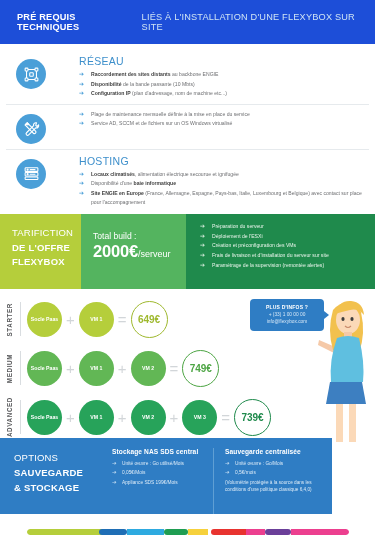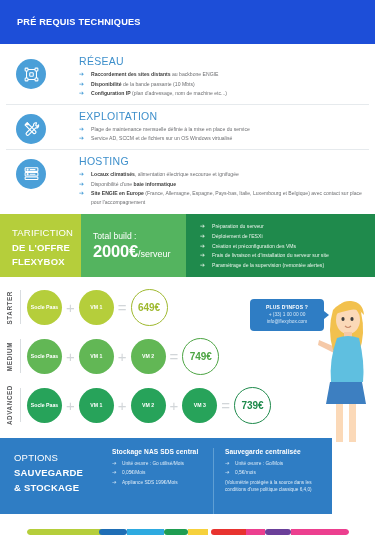--- a/index.html
+++ b/index.html
@@ -46,21 +46,21 @@
   .bullets li{
     font-size:5.1px;color:#58595b;line-height:1.75;
     display:flex;align-items:flex-start;
   }
   .arrow{
     color:#4a9fd8;font-size:6px;flex:0 0 12px;line-height:1.6;
   }
   .b-strong{font-weight:bold;color:#404040;}
   .b-txt{color:#6d6e71;}
   
-  .tarif{display:flex;height:63px;width:100%;}
+  .tarif{display:flex;height:75px;width:100%;}
   .tarif-c1{
     width:81px;background:#b5ce3b;box-sizing:border-box;
     padding:12px 0 0 12px;color:#fff;
   }
   .tarif-c1 .t1{font-size:9.5px;font-weight:normal;line-height:1.55;letter-spacing:.2px;}
   .tarif-c1 .t2{font-size:9.5px;font-weight:bold;line-height:1.55;letter-spacing:.2px;}
   .tarif-c2{
     width:105px;background:#54b45f;box-sizing:border-box;
     padding:17px 0 0 12px;color:#fff;
   }
@@ -149,20 +149,21 @@
     display:flex;align-items:center;justify-content:center;
   }
   .seg-bar{display:flex;width:322px;height:6px;border-radius:3px;overflow:hidden;}
   .seg{height:6px;}
 </style>
 </head>
 <body>
 
 <div class="header">
   <span class="h-strong">PRÉ REQUIS TECHNIQUES</span>
+  <span class="h-light">LIÉS À L'INSTALLATION D'UNE FLEXYBOX SUR SITE</span>
 </div>
 
 <div class="reqs">
 
   <div class="req-block">
     <div class="req-ico">
       <svg width="17" height="17" viewBox="0 0 24 24" fill="none" stroke="#ffffff" stroke-width="1.5">
         <rect x="3" y="3" width="4" height="4" rx="1"></rect>
           <rect x="17" y="3" width="4" height="4" rx="1"></rect>
         <rect x="3" y="17" width="4" height="4" rx="1"></rect>
@@ -192,21 +193,20 @@
 
   <div class="req-block">
     <div class="req-ico">
       <svg width="17" height="17" viewBox="0 0 24 24" fill="none" stroke="#ffffff" stroke-width="1.6" stroke-linecap="round">
         <path d="M6 4l9 9 3 3a2.2 2.2 0 0 1-3 3l-3-3-9-9z"></path>
         <path d="M4 6l2-2 2 2-1 1z" fill="#ffffff"></path>
         <path d="M19 4a3.2 3.2 0 0 0-4 4L5 18a2 2 0 0 0 3 3l10-10a3.2 3.2 0 0 0 4-4l-2.2 2.2-1.8-1.8z"></path>
       </svg>
     </div>
     <div class="req-body">
-      <div class="req-title">EXPLOITATION</div>
       <ul class="bullets">
         <li>
             <span class="arrow">➔</span>
             <span class="b-txt">Plage de maintenance mensuelle définie à la mise en place du service</span>
           </li>
         <li>
             <span class="arrow">➔</span>
             <span class="b-txt">Service AD, SCCM et de fichiers sur un OS Windows virtualisé</span>
           </li>
       </ul>

